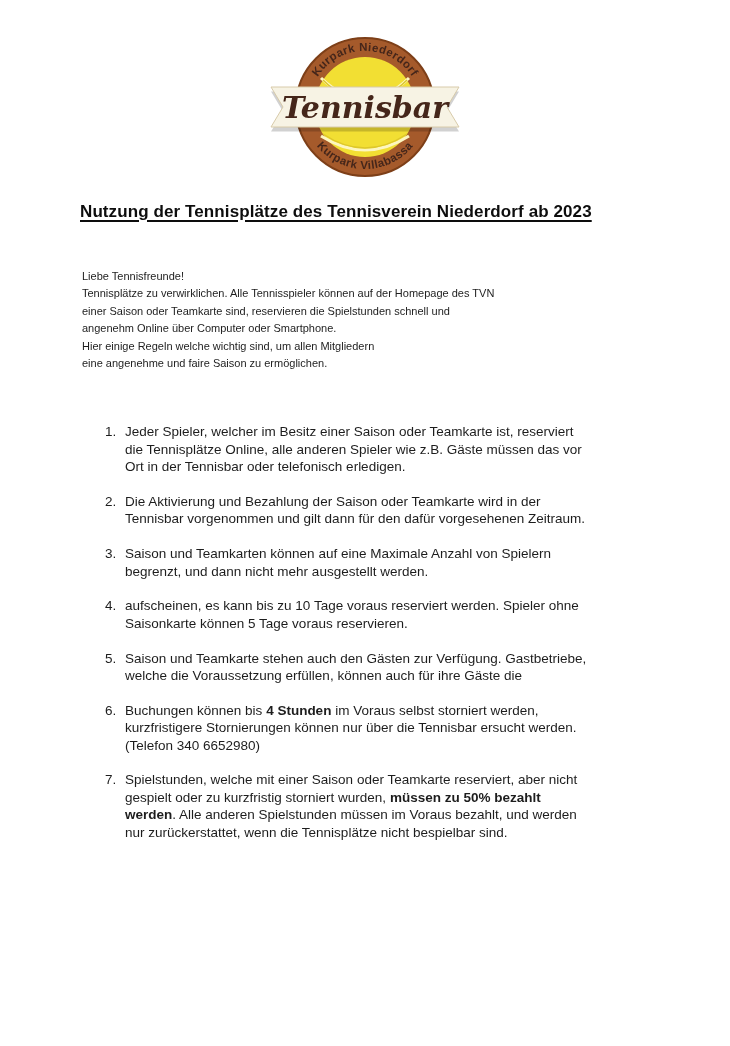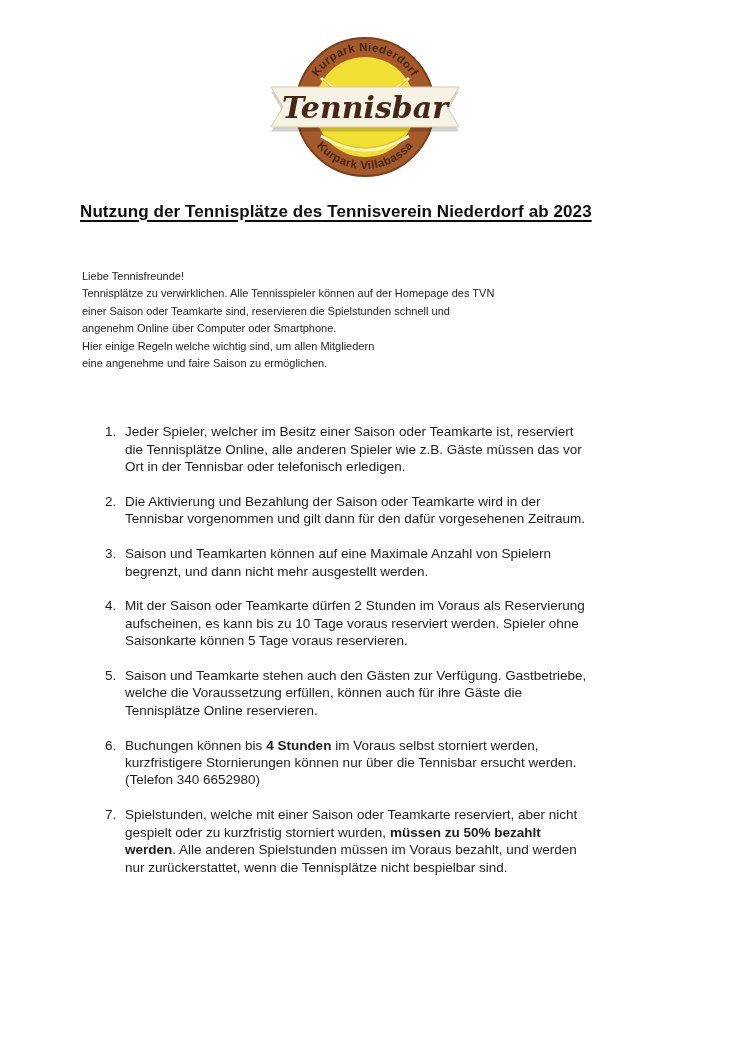--- a/index.html
+++ b/index.html
@@ -133,31 +133,29 @@
       <li class="rule-item">
         <div class="rule-number">3.</div>
         <div class="rule-content">
           <div class="line"><span>Saison und Teamkarten können auf eine Maximale Anzahl von Spielern</span></div>
           <div class="line"><span>begrenzt, und dann nicht mehr ausgestellt werden.</span></div>
         </div>
       </li>
       <li class="rule-item">
         <div class="rule-number">4.</div>
         <div class="rule-content">
-          <div class="line"><span>Mit der Saison oder Teamkarte dürfen 2 Stunden im Voraus als Reservierung</span></div>
           <div class="line"><span>aufscheinen, es kann bis zu 10 Tage voraus reserviert werden. Spieler ohne</span></div>
           <div class="line"><span>Saisonkarte können 5 Tage voraus reservieren.</span></div>
         </div>
       </li>
       <li class="rule-item">
         <div class="rule-number">5.</div>
         <div class="rule-content">
           <div class="line"><span>Saison und Teamkarte stehen auch den Gästen zur Verfügung. Gastbetriebe,</span></div>
           <div class="line"><span>welche die Voraussetzung erfüllen, können auch für ihre Gäste die</span></div>
-          <div class="line"><span>Tennisplätze Online reservieren.</span></div>
         </div>
       </li>
       <li class="rule-item">
         <div class="rule-number">6.</div>
         <div class="rule-content">
           <div class="line"><span>Buchungen können bis </span><span class="seg-bold">4 Stunden</span><span> im Voraus selbst storniert werden,</span></div>
           <div class="line"><span>kurzfristigere Stornierungen können nur über die Tennisbar ersucht werden.</span></div>
           <div class="line"><span>(Telefon 340 6652980)</span></div>
         </div>
       </li>

